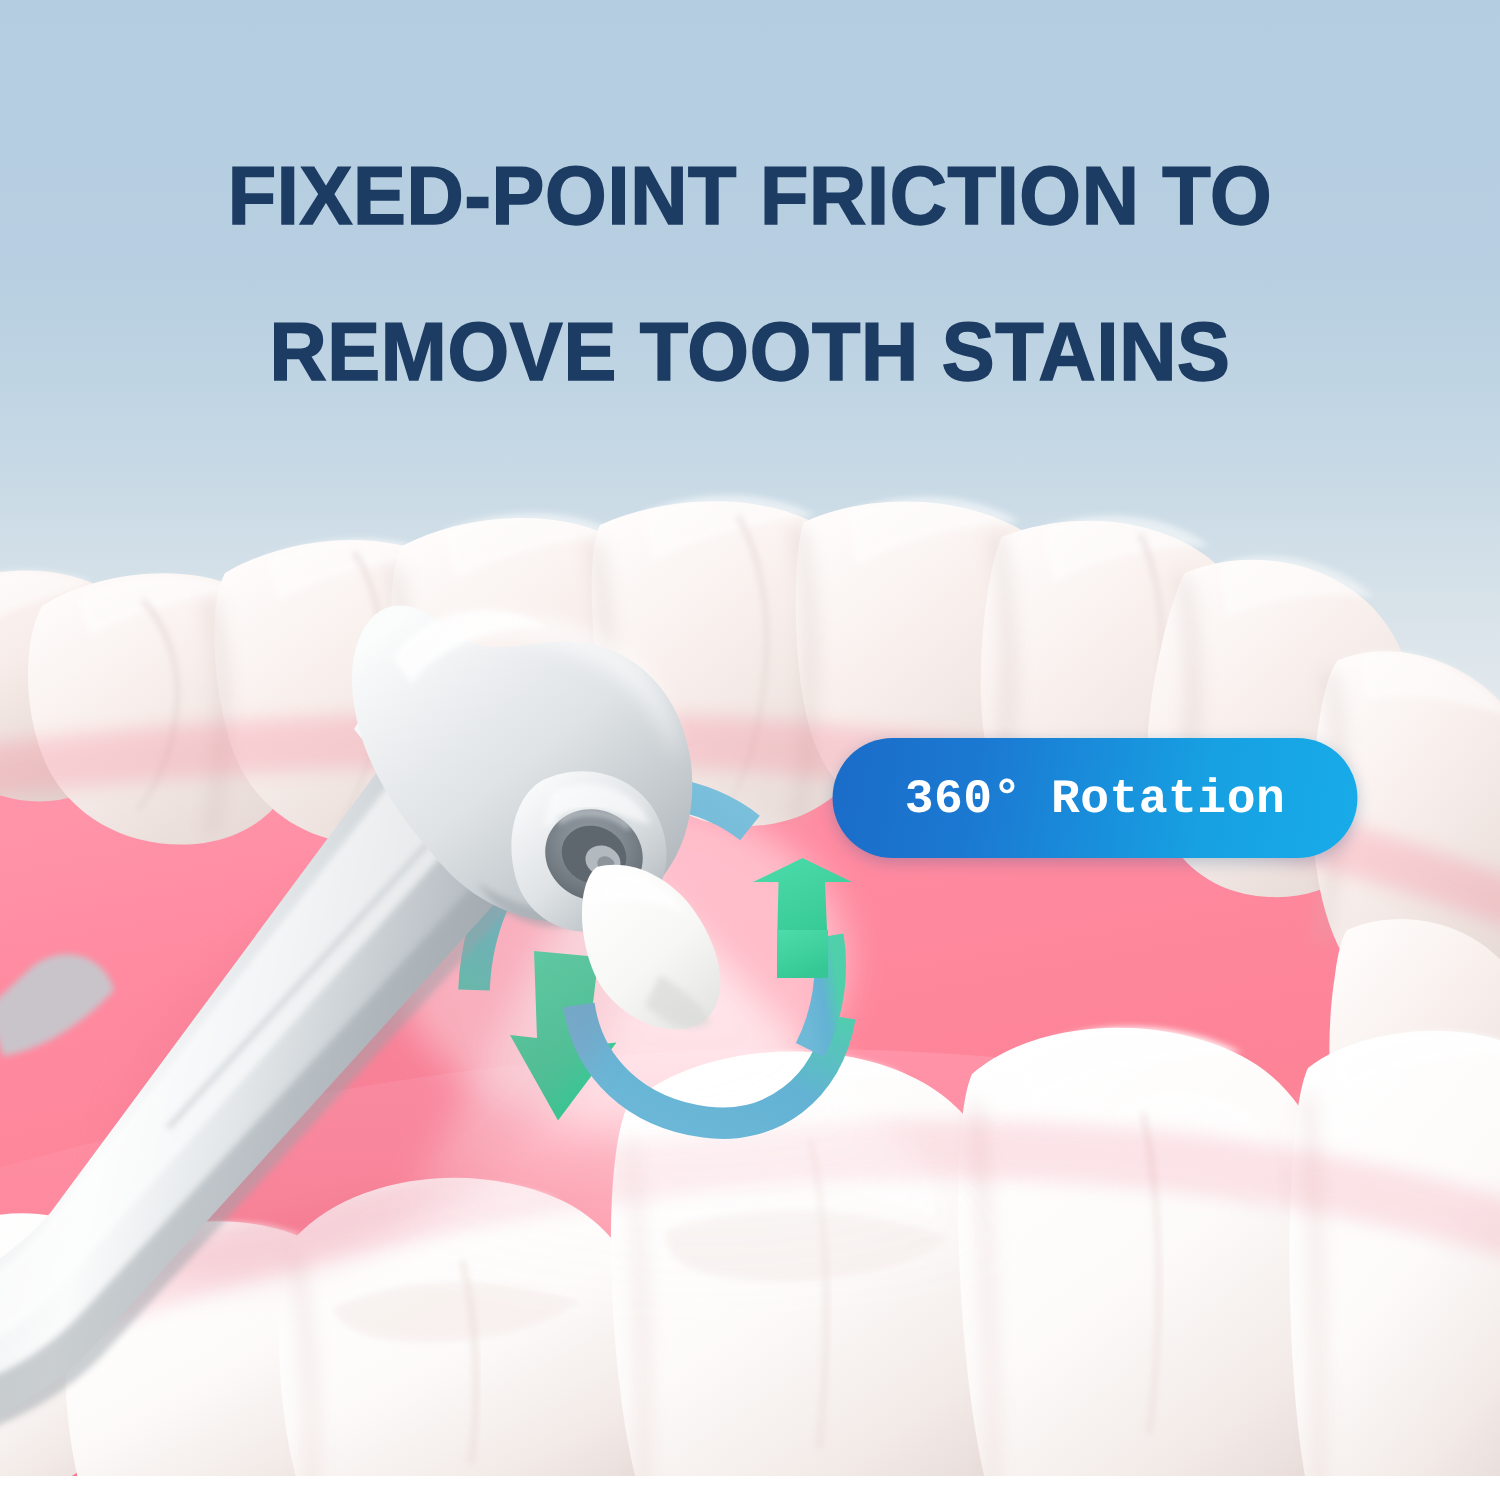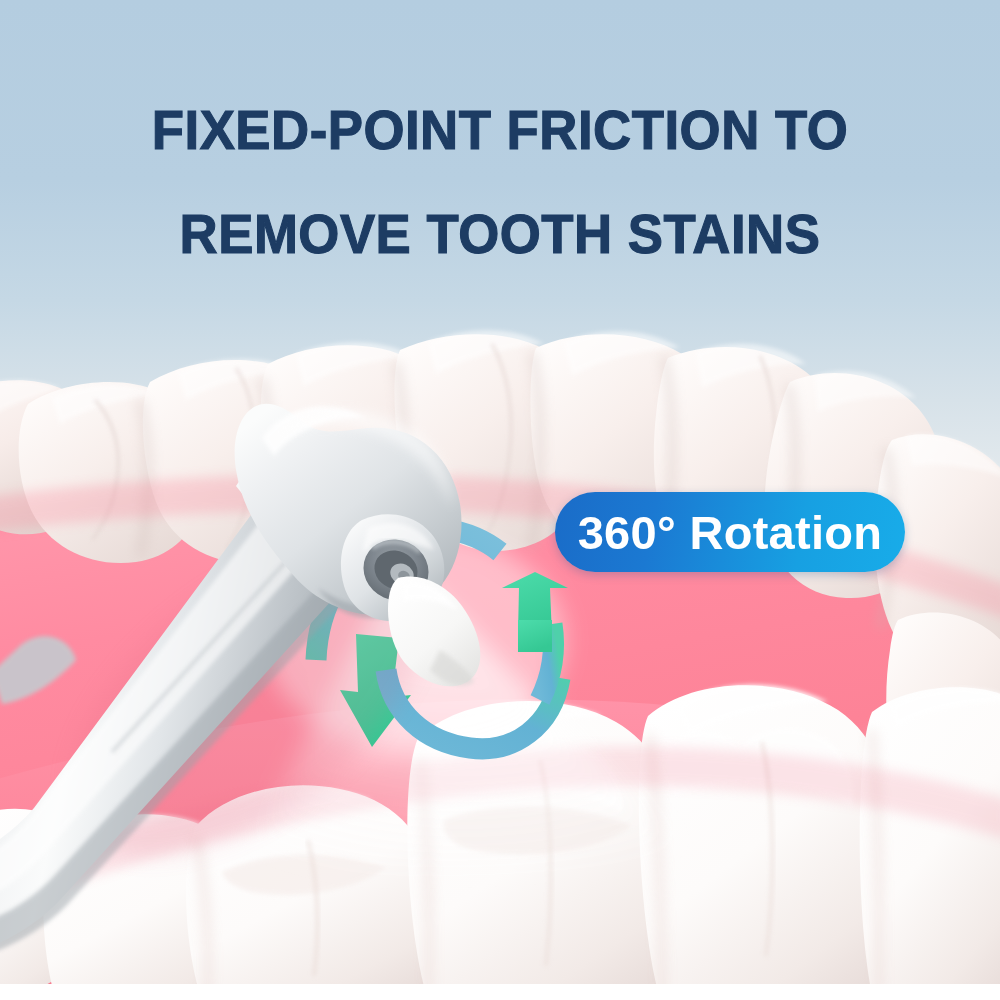--- a/index.html
+++ b/index.html
@@ -54,23 +54,23 @@
     position:absolute;
     left:555px;top:492px;
     width:350px;height:80px;
     border-radius:40px;
     background:linear-gradient(100deg,#1a6cc8 0%,#1b79d2 28%,#17a0e2 70%,#18ace9 100%);
     box-shadow:0 3px 10px rgba(20,80,140,.25);
     display:flex;align-items:center;justify-content:center;
   }
   .badge-label{
     color:#ffffff;
-    font-family:Liberation Sans, sans-serif;
+    font-family:Liberation Mono, monospace;
     font-weight:bold;
-    font-size:47px;
+    font-size:32px;
     letter-spacing:0.3px;
     white-space:nowrap;
     user-select:none;
   }
 </style>
 </head>
 <body>
 
 <div id="stage">
 

